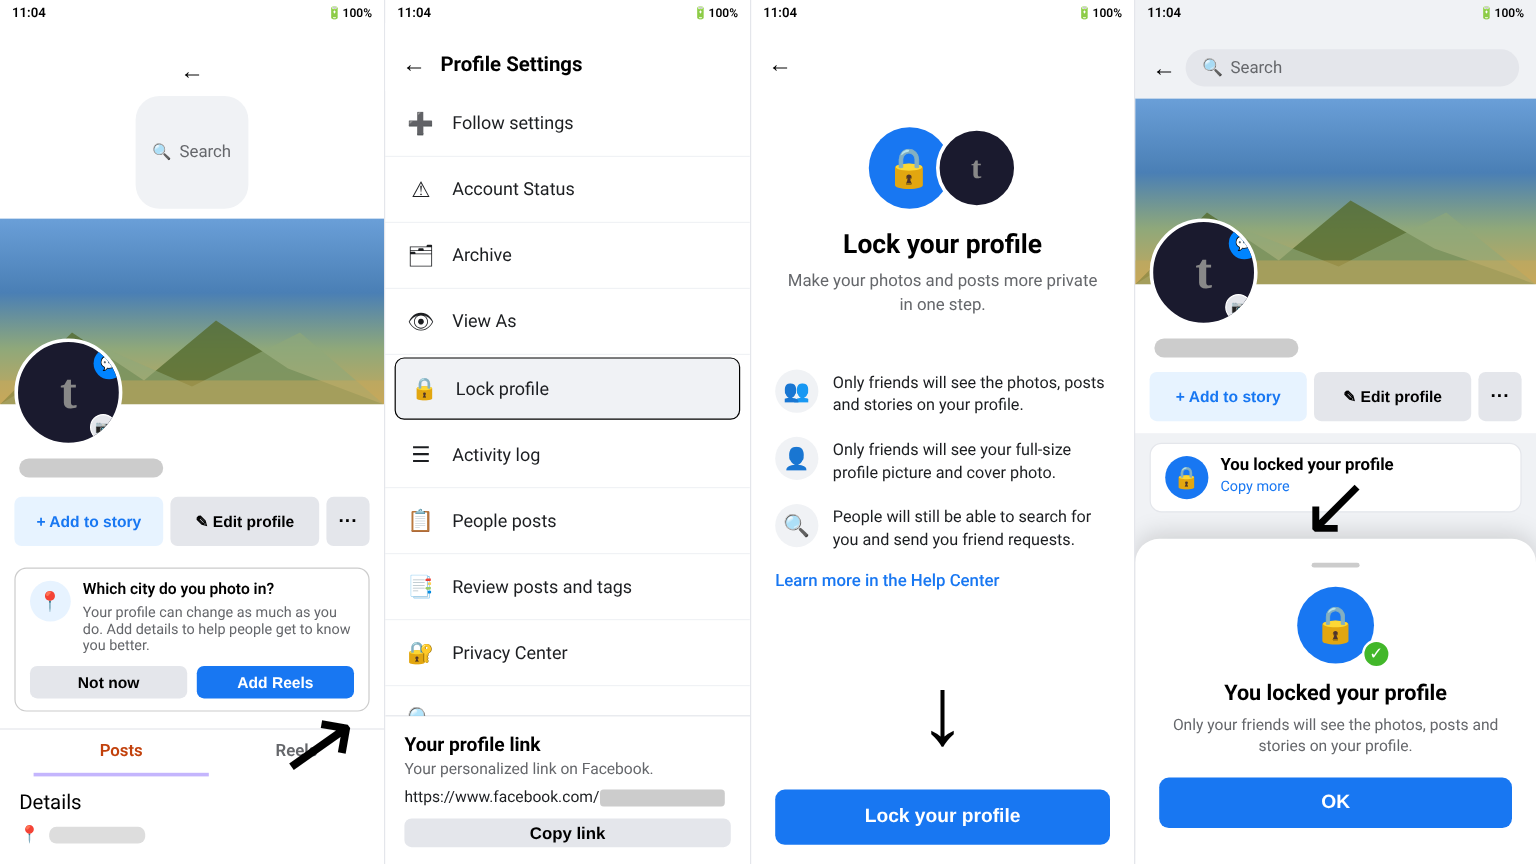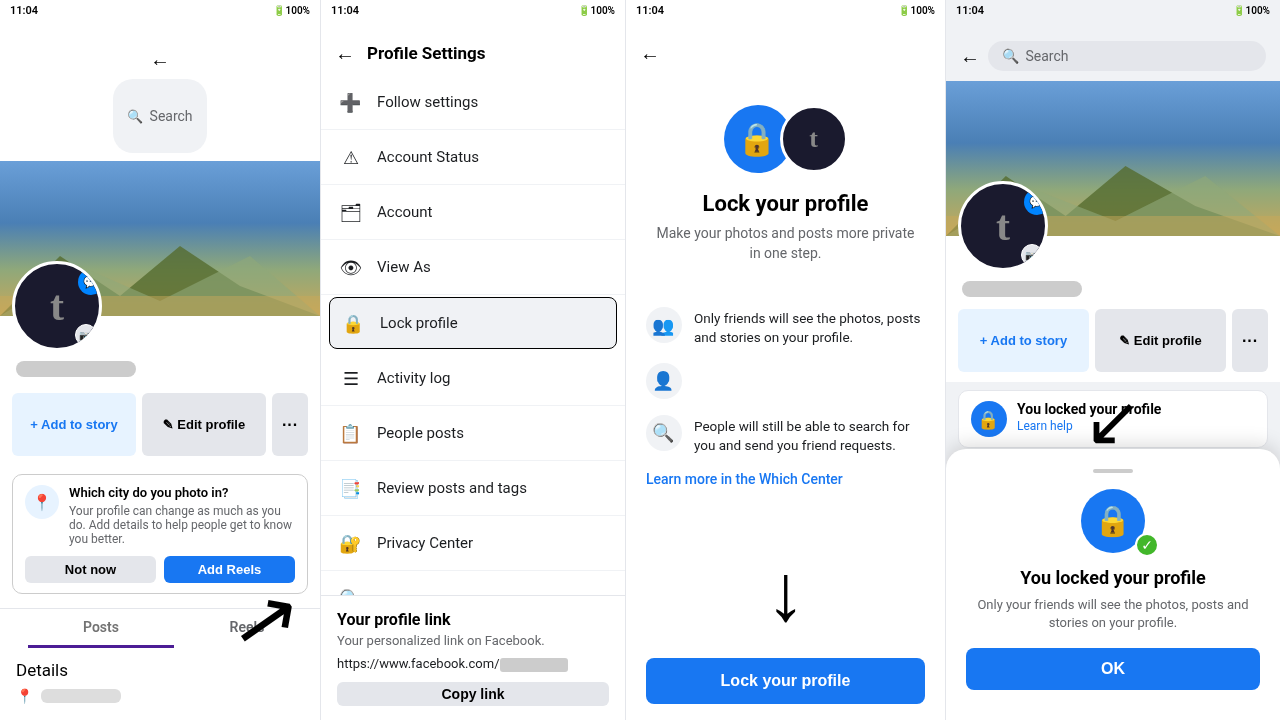--- a/index.html
+++ b/index.html
@@ -153,21 +153,21 @@
       align-items: center;
       justify-content: center;
       gap: 4px;
     }
     .btn-edit-profile {
       flex: 1;
       background: #e4e6eb;
       color: #000;
       border: none;
       border-radius: 6px;
-      padding: 24px 10px;
+      padding: 13px 10px;
       font-size: 13px;
       font-weight: 600;
       cursor: pointer;
       display: flex;
       align-items: center;
       justify-content: center;
       gap: 4px;
     }
     .btn-more {
       background: #e4e6eb;
@@ -242,22 +242,22 @@
       flex: 1;
       text-align: center;
       padding: 10px 0;
       font-size: 14px;
       font-weight: 600;
       color: #65676b;
       cursor: pointer;
       border-bottom: 3px solid transparent;
     }
     .tab-item.active {
-      color: #737373;
-      border-bottom: 3px solid #4c1d95;
+      color: #c2410c;
+      border-bottom: 3px solid #c4b5fd;
       margin-left: 28px;
     }
 
     .details-section {
       padding: 12px 16px;
     }
     .details-title {
       font-size: 17px;
       font-weight: 400;
       margin-bottom: 8px;
@@ -370,21 +370,21 @@
       color: #1c1e21;
       margin-bottom: 10px;
     }
     .profile-link-url span.blur {
       background: #ccc;
       border-radius: 3px;
       color: transparent;
       font-size: 13px;
       display: inline-block;
       height: 14px;
-      width: 68px;
+      width: 104px;
       vertical-align: middle;
     }
     .copy-link-btn {
       display: block;
       width: 100%;
       background: #e4e6eb;
       border: none;
       border-radius: 6px;
       padding: 4px;
       font-size: 14px;
@@ -797,21 +797,21 @@
     <div class="menu-item">
       <div class="menu-icon">➕</div>
       <span class="menu-label">Follow settings</span>
     </div>
     <div class="menu-item">
       <div class="menu-icon">⚠</div>
       <span class="menu-label">Account Status</span>
     </div>
     <div class="menu-item">
       <div class="menu-icon">🗂</div>
-      <span class="menu-label">Account</span>
+      <span class="menu-label">Archive</span>
     </div>
     <div class="menu-item">
       <div class="menu-icon">👁</div>
       <span class="menu-label">View As</span>
     </div>
     <div class="menu-item active">
       <div class="menu-icon">🔒</div>
       <span class="menu-label">Lock profile</span>
     </div>
     <div class="menu-item">
@@ -867,28 +867,29 @@
     <div class="lock-sub">Make your photos and posts more private in one step.</div>
   </div>
 
   <div class="lock-features">
     <div class="lock-feature-row">
       <div class="lf-icon">👥</div>
       <div class="lf-text">Only friends will see the photos, posts and stories on your profile.</div>
     </div>
     <div class="lock-feature-row">
       <div class="lf-icon">👤</div>
+      <div class="lf-text">Only friends will see your full-size profile picture and cover photo.</div>
     </div>
     <div class="lock-feature-row">
       <div class="lf-icon">🔍</div>
       <div class="lf-text">People will still be able to search for you and send you friend requests.</div>
     </div>
   </div>
 
-  <a class="help-link">Learn more in the Which Center</a>
+  <a class="help-link">Learn more in the Help Center</a>
 
   <div style="position:absolute;bottom:80px;left:50%;transform:translateX(-50%);font-size:80px;color:#000;z-index:10;">↓</div>
 
   <button class="lock-btn">Lock your profile</button>
 </div>
 
 <div class="panel panel-4">
 
   <div class="sb">
     <span>11:04</span>
@@ -922,21 +923,21 @@
       <button class="btn-add-story">+ Add to story</button>
       <button class="btn-edit-profile">✎ Edit profile</button>
       <button class="btn-more">···</button>
     </div>
   </div>
 
   <div class="locked-notification">
     <div class="lock-notif-icon">🔒</div>
     <div class="lock-notif-text">
       <div class="lock-notif-title">You locked your profile</div>
-      <div class="lock-notif-sub">Learn help</div>
+      <div class="lock-notif-sub">Copy more</div>
     </div>
   </div>
 
   <div style="position:absolute;top:380px;left:50%;transform:translateX(-50%);font-size:70px;color:#000;z-index:25;">↙</div>
 
   <div class="confirm-popup">
     <div class="popup-handle"></div>
     <div class="popup-icon-row">
       <div class="popup-lock-circle">🔒</div>
       <div class="popup-check-badge">✓</div>

